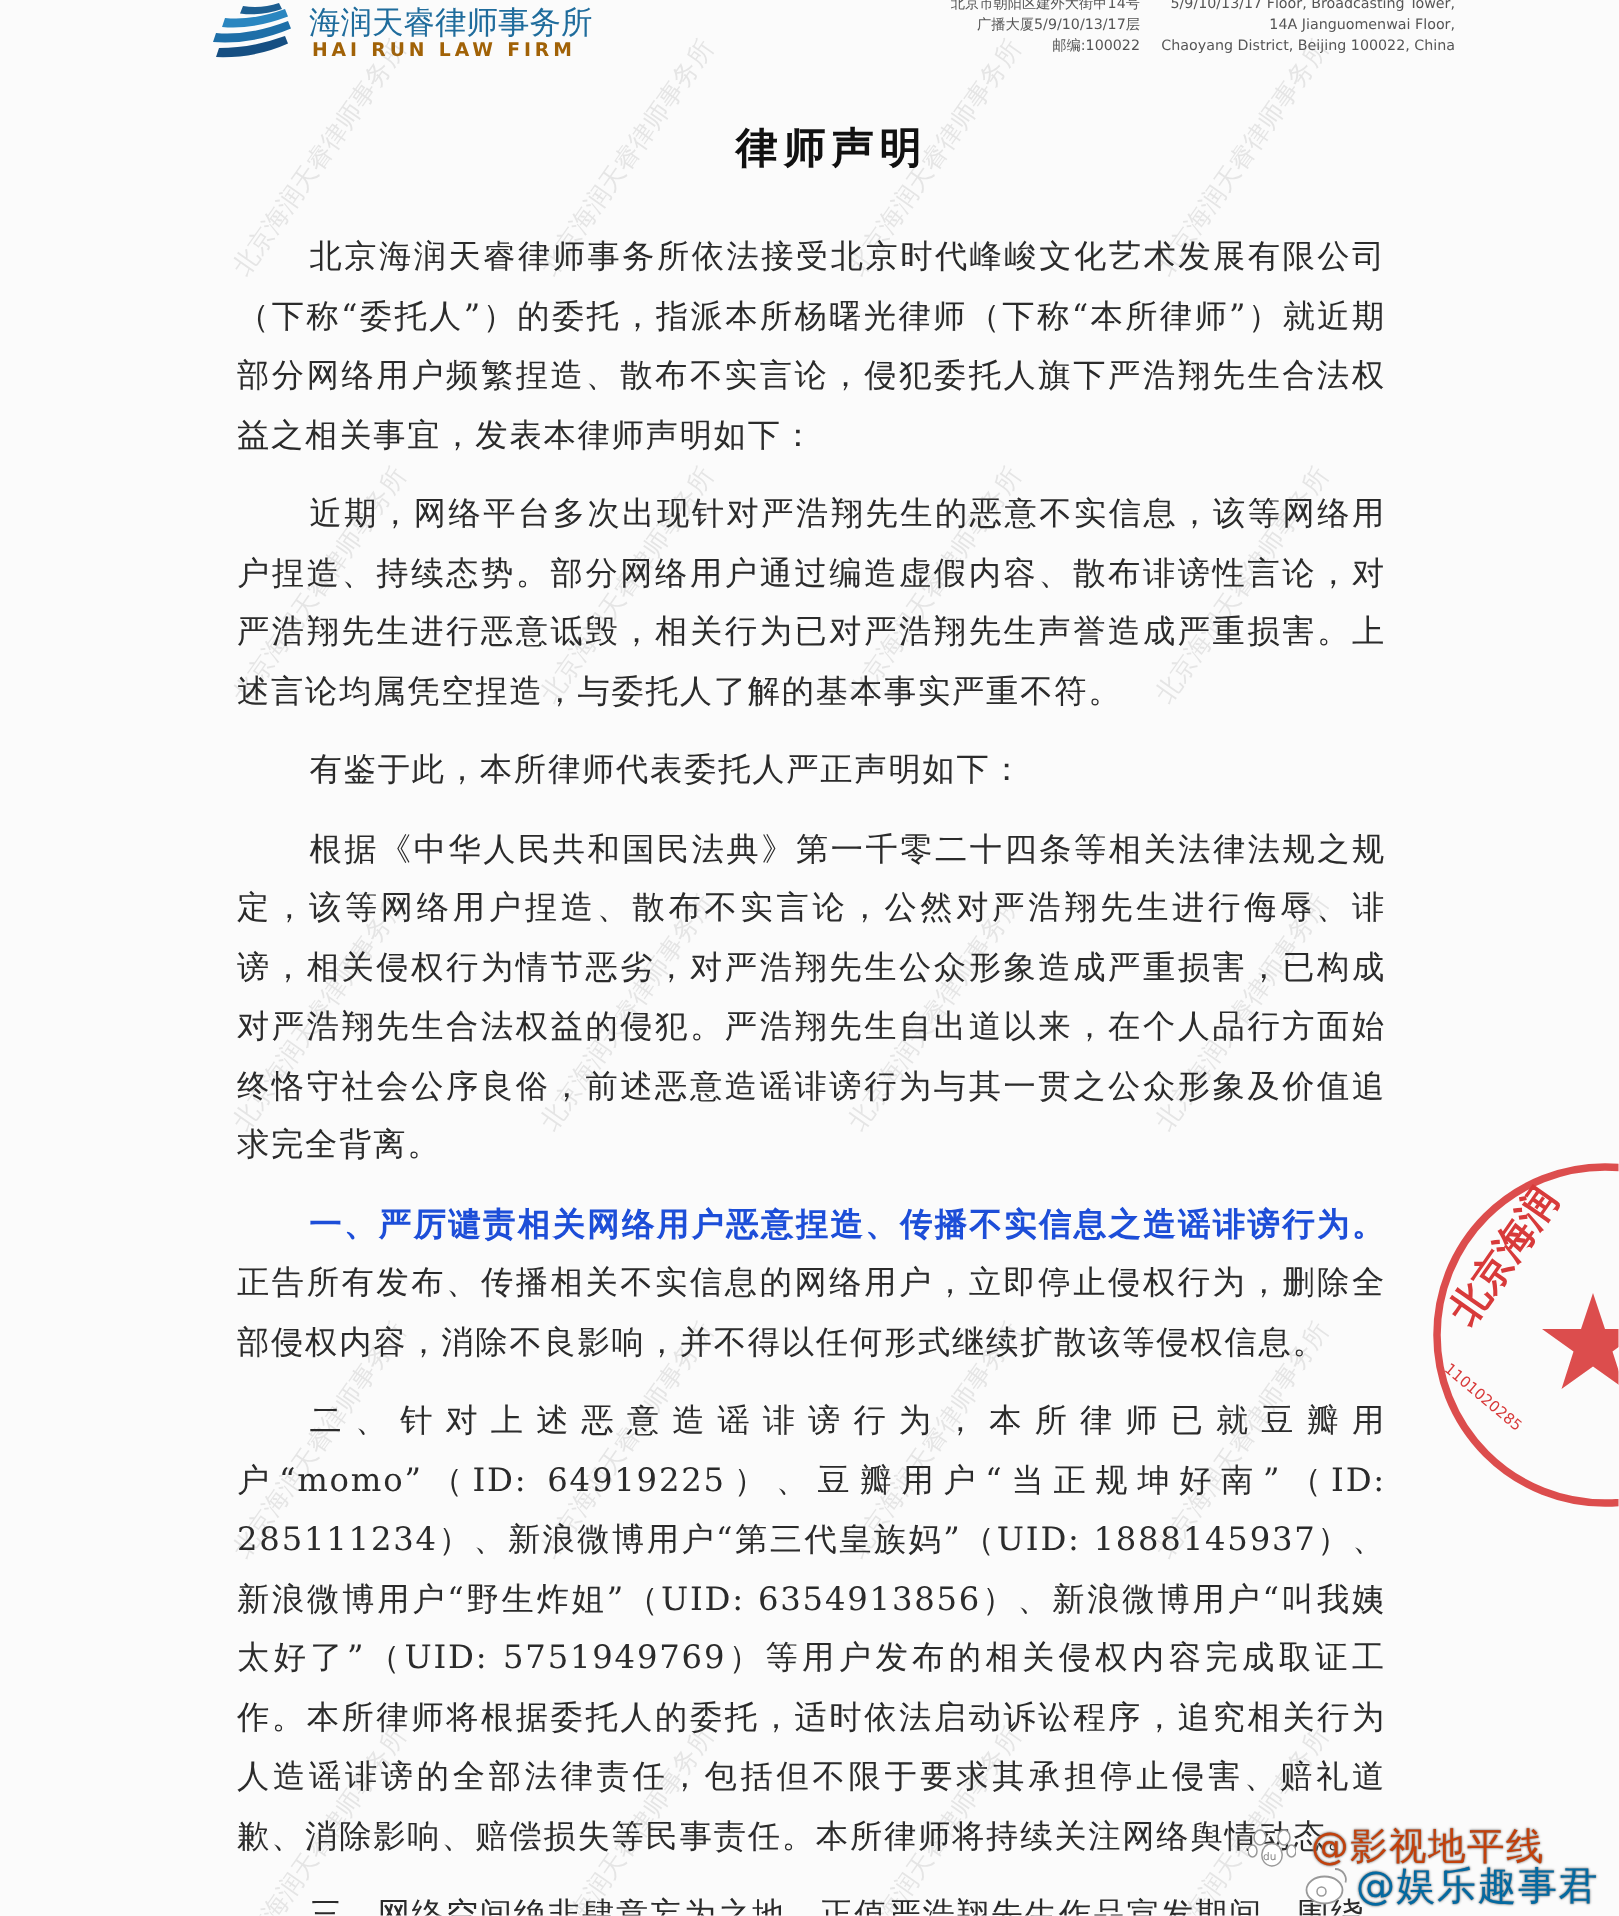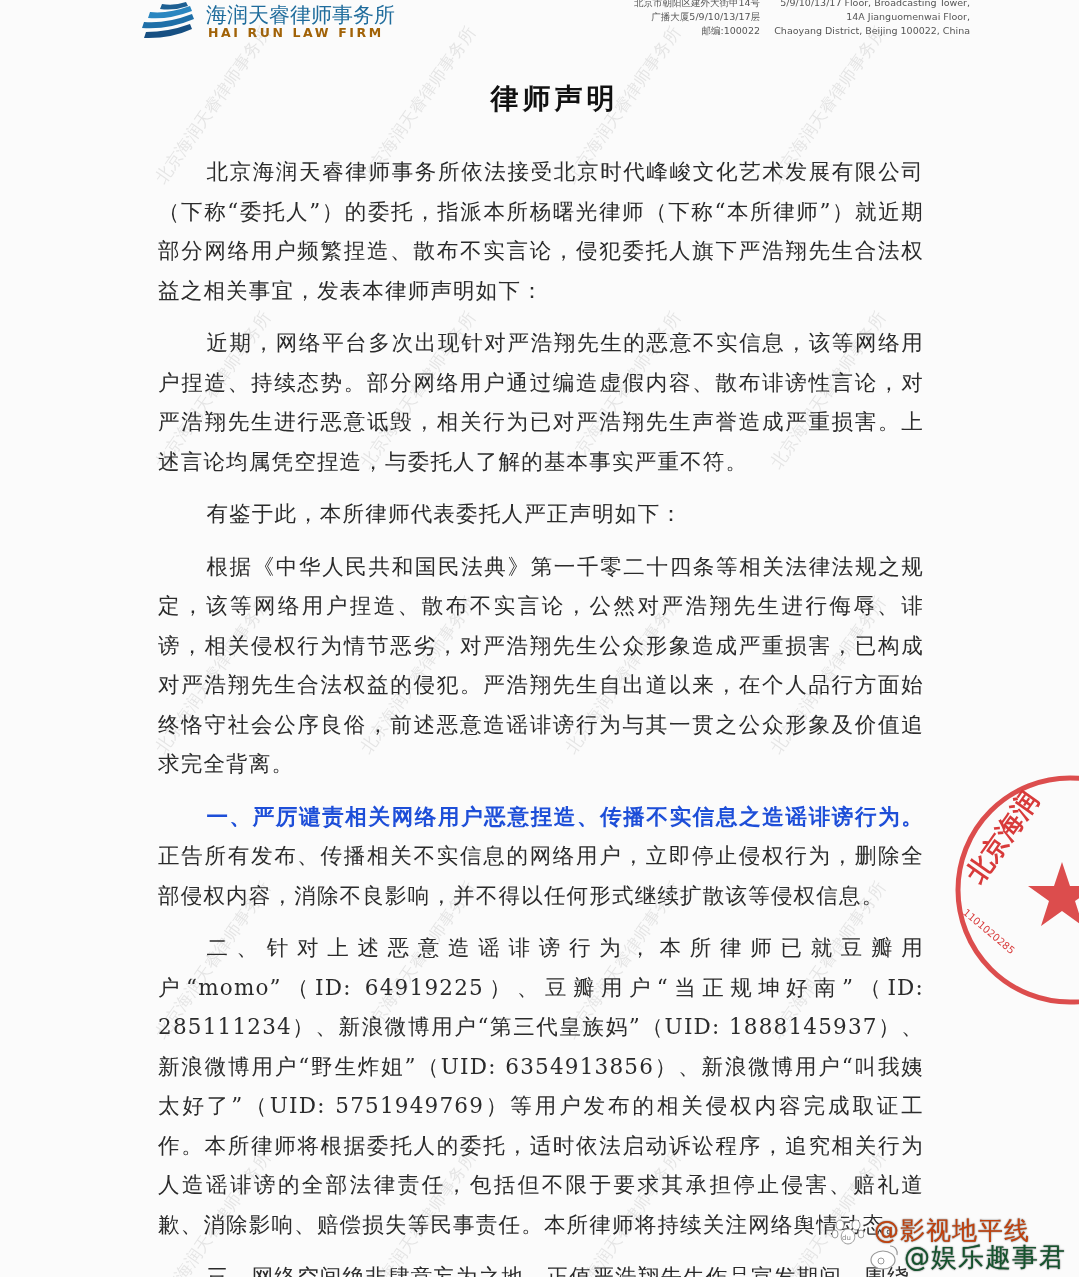--- a/index.html
+++ b/index.html
@@ -30,21 +30,21 @@
 
   
   .wm { position: absolute; font-family: "DejaVu Sans", sans-serif; font-size: 17px; color: rgba(120,120,120,0.16); transform: rotate(-55deg); transform-origin: left top; white-space: nowrap; pointer-events: none; }
 
   
   .seal { position: absolute; left: 950px; top: 770px; width: 240px; height: 240px; }
 
   
   .social { position: absolute; left: 832px; top: 1212px; width: 247px; height: 65px; }
   .social-line1 { position: absolute; left: 42px; top: 2px; font-family: "DejaVu Sans", sans-serif; font-size: 25px; color: #c2410c; text-shadow: 0 0 2px #888, 0 0 1px #666; letter-spacing: 1px; }
-  .social-line2 { position: absolute; left: 72px; top: 28px; font-family: "DejaVu Sans", sans-serif; font-size: 26px; color: #14532d; text-shadow: 0 0 2px #888, 0 0 1px #666; letter-spacing: 1px; }
+  .social-line2 { position: absolute; left: 72px; top: 28px; font-family: "DejaVu Sans", sans-serif; font-size: 26px; color: #0369a1; text-shadow: 0 0 2px #888, 0 0 1px #666; letter-spacing: 1px; }
   .paw { position: absolute; left: 0px; top: 5px; width: 32px; height: 30px; }
   .bird { position: absolute; left: 36px; top: 30px; width: 32px; height: 30px; }
 </style>
 </head>
 <body>
 
 <div class="page">
 
   <div class="letterhead">
     <svg class="logo" viewBox="0 0 58 40">

